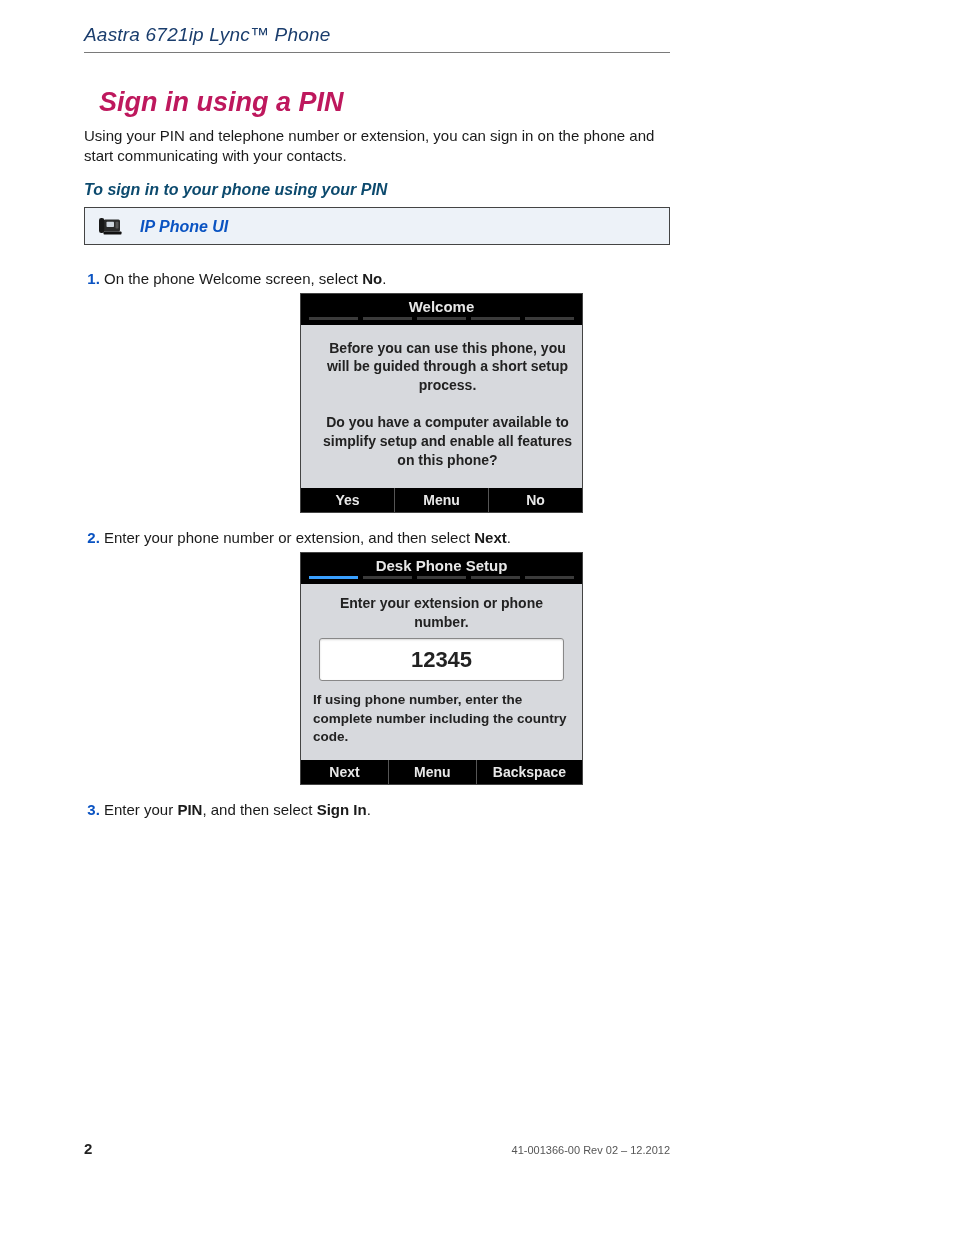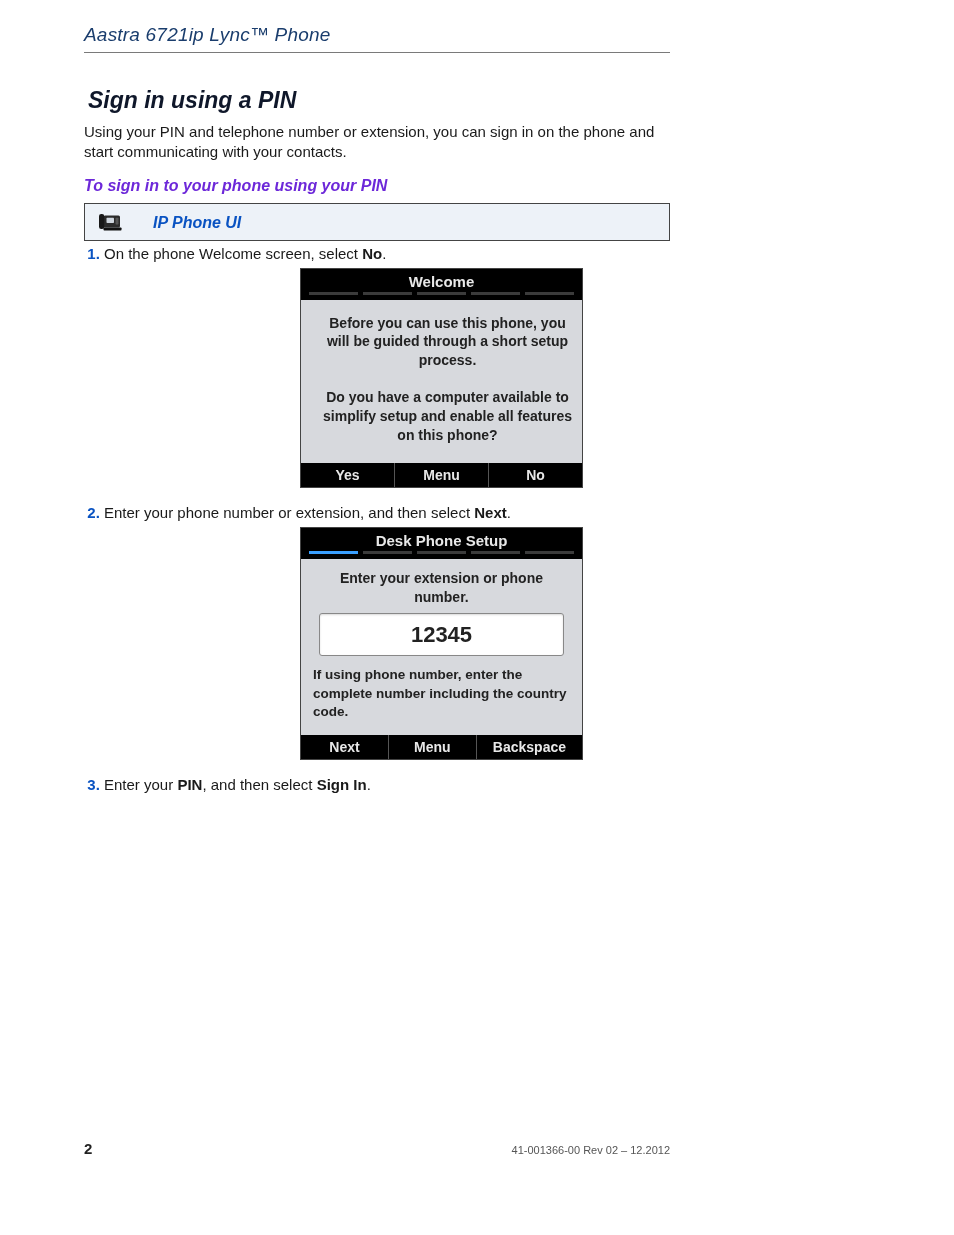--- a/index.html
+++ b/index.html
@@ -20,46 +20,46 @@
   .running-head {
     font-style: italic;
     font-size: 19px;
     color: #1a3d6d;
     padding-bottom: 6px;
     border-bottom: 1px solid #7a7a7a;
     margin-bottom: 34px;
     letter-spacing: .2px;
   }
   h1.sign-in {
-    color: #0f172a;
-    font-style: italic;
-    font-weight: 700;
-    font-size: 23px;
-    margin: 0 0 8px 4px;
+    color: #be185d;
+    font-style: italic;
+    font-weight: 700;
+    font-size: 27px;
+    margin: 0 0 8px 15px;
   }
   p.body {
     font-size: 15px;
     line-height: 1.35;
     margin: 0 0 14px 0;
   }
   h2.subhead {
-    color: #6d28d9;
+    color: #0c4a6e;
     font-style: italic;
     font-weight: 700;
     font-size: 16px;
     margin: 6px 0 8px 0;
   }
   .callout {
     border: 1px solid #444;
     background: #edf2f8;
     padding: 8px 14px 6px 14px;
     display: flex;
     align-items: center;
-    gap: 24px;
-    margin-bottom: 4px;
+    gap: 11px;
+    margin-bottom: 25px;
   }
   .callout .label {
     color: #0a53c2;
     font-weight: 700;
     font-style: italic;
     font-size: 16px;
   }
   .phone-icon {
     width: 30px;
     height: 22px;

